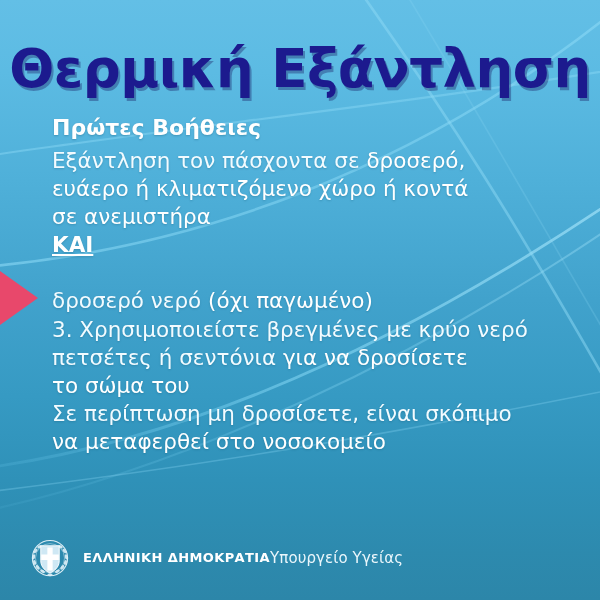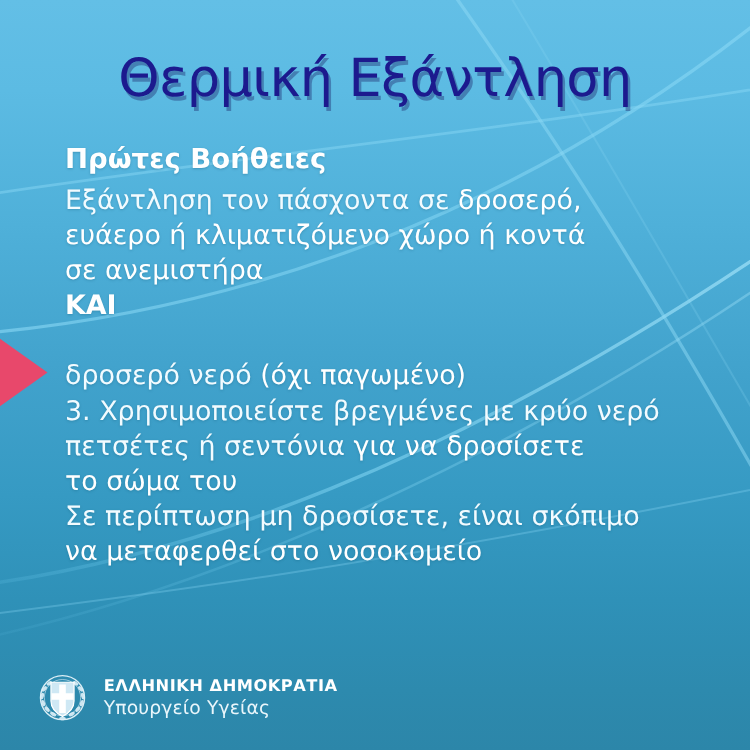--- a/index.html
+++ b/index.html
@@ -48,22 +48,22 @@
     border-left: 38px solid #e8486b;
   }
 
   
   .title {
     position: absolute;
     top: 38px;
     left: 0;
     width: 600px;
     text-align: center;
-    font-size: 42px;
-    font-weight: normal;
+    font-size: 53px;
+    font-weight: bold;
     letter-spacing: -0.5px;
     color: #1c1a8e;
     text-shadow: 2px 3px 0 rgba(20, 18, 90, 0.35);
     white-space: nowrap;
   }
 
   
   .body-block {
     position: absolute;
     top: 116px;
@@ -85,40 +85,41 @@
     margin: 0;
     text-shadow: 0 1px 2px rgba(10, 70, 95, 0.25);
   }
   .para b {
     font-weight: normal;
     color: #ffffff;
   }
   .para.strong {
     font-weight: bold;
     color: #ffffff;
+    text-decoration: underline;
   }
 
   
   .footer {
     position: absolute;
     left: 28px;
     bottom: 18px;
     display: flex;
     align-items: center;
     gap: 11px;
   }
   .emblem {
     width: 44px;
     height: 46px;
     flex: 0 0 auto;
     display: block;
   }
   .footer-text {
     display: flex;
-    flex-direction: column;
+    flex-direction: row;
     justify-content: center;
     line-height: 1.18;
   }
   .org-name {
     font-size: 13px;
     font-weight: bold;
     color: #ffffff;
     letter-spacing: 0.4px;
   }
   .org-sub {

